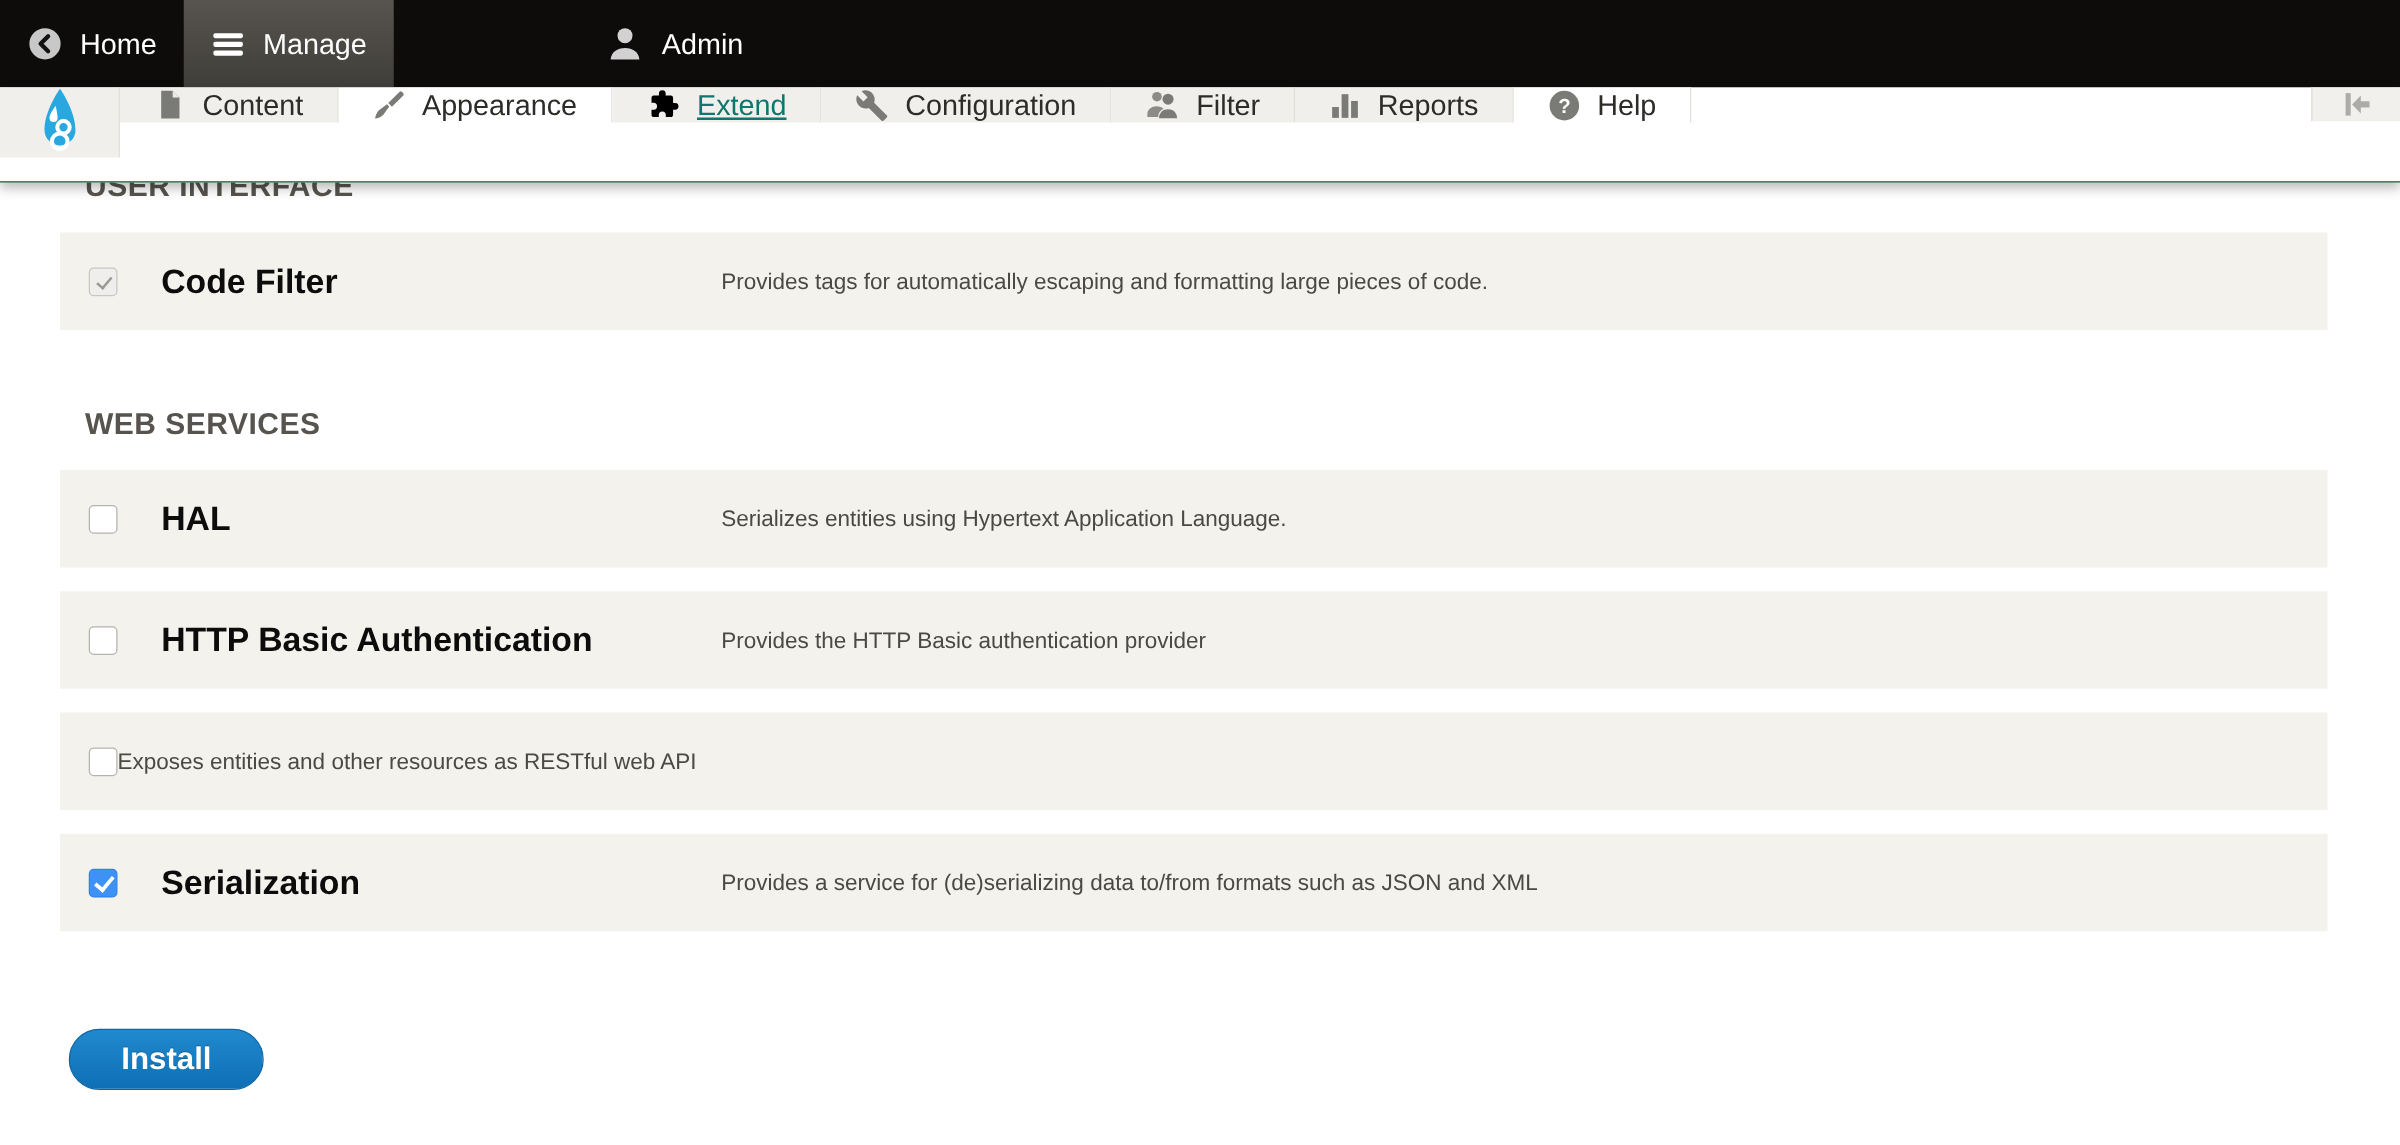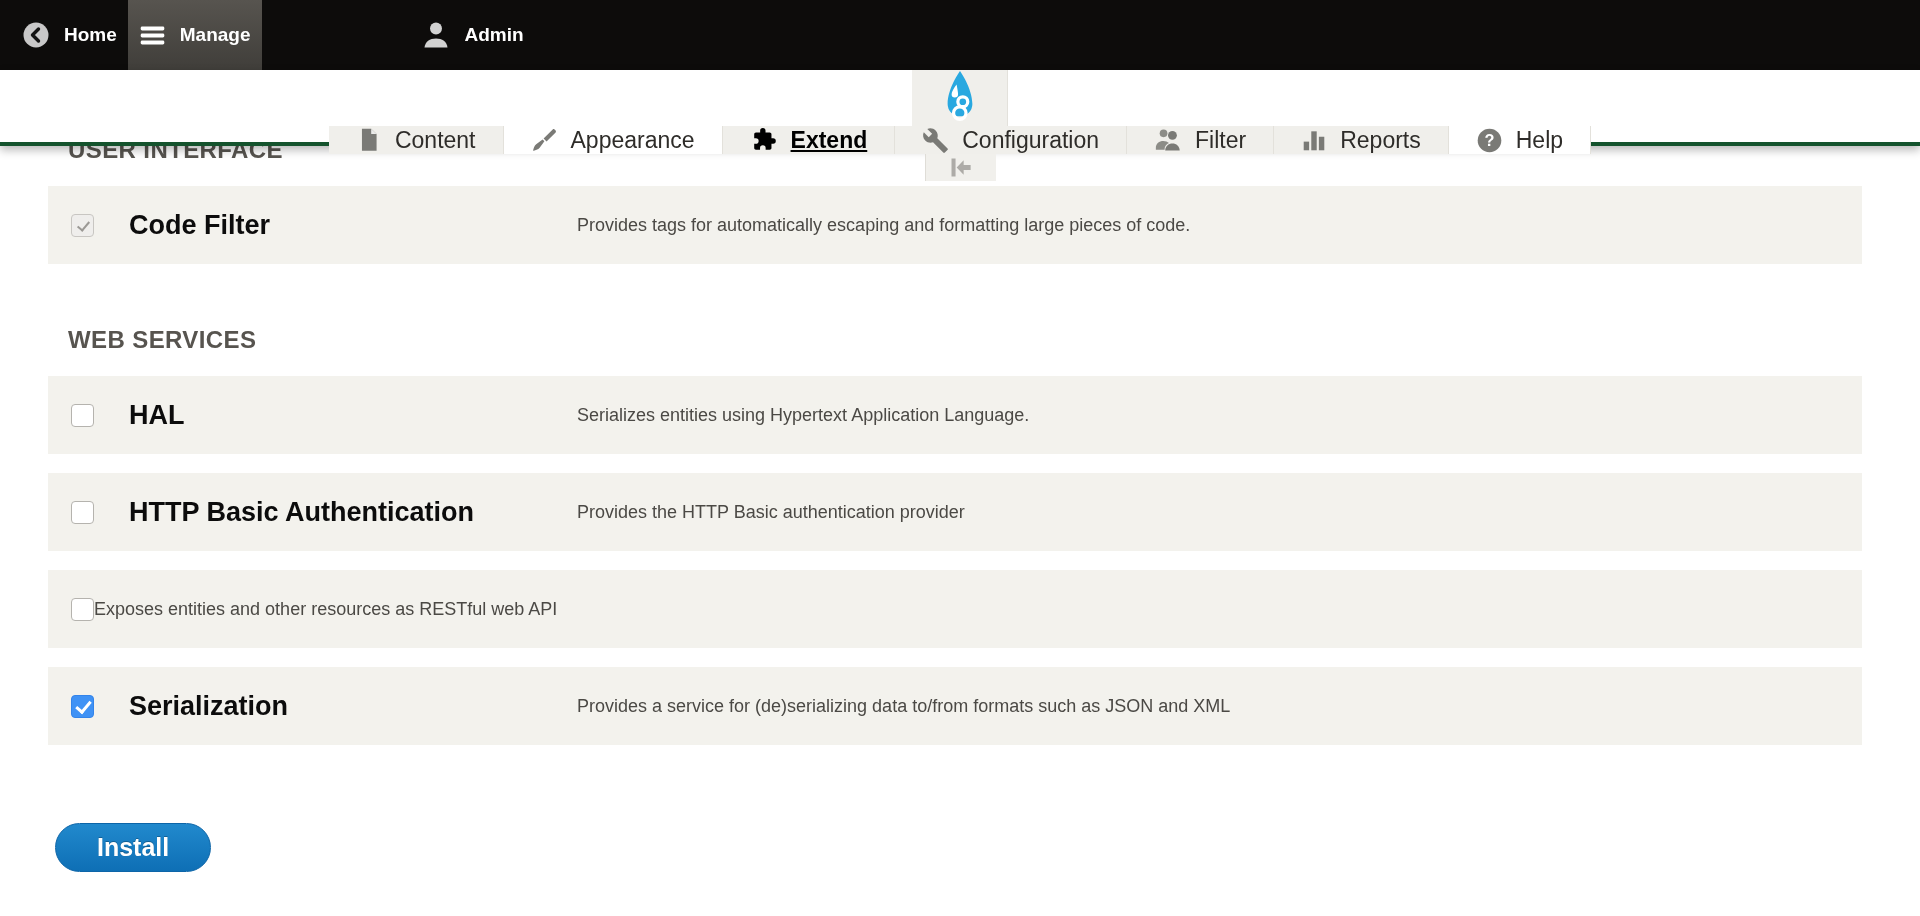--- a/index.html
+++ b/index.html
@@ -4,40 +4,40 @@
 <style>
   * { box-sizing: border-box; }
   html,body { margin:0; padding:0; }
   body {
     width:1920px; height:916px; background:#fff; overflow:hidden;
     font-family:"Liberation Sans", sans-serif;
   }
 
   
   .admin-bar { height:70px; background:#0d0c0b; display:flex; align-items:stretch; }
-  .ab-item { display:flex; align-items:center; gap:14px; padding:0 11px;
-             color:#fff; font-size:19px; font-weight:bold; cursor:pointer; }
+  .ab-item { display:flex; align-items:center; gap:14px; padding:0 22px;
+             color:#fff; font-size:23px; font-weight:normal; cursor:pointer; }
   .ab-item[data-name="admin-bar-item-home"]   { padding-left:22px; }
   .ab-item[data-name="admin-bar-item-admin"]  { margin-left:148px; }
   .ab-item.active { background:linear-gradient(#57544f,#403e3a); }
   .ab-icon { display:flex; }
 
   
-  .toolbar { height:76px; background:#fff; display:flex; align-items:center;
-             position:relative; z-index:5; border-bottom:4px solid #14532d;
-             box-shadow:0 4px 9px rgba(0,0,0,0.28);flex-direction:column; }
+  .toolbar { height:76px; background:#fff; display:flex; align-items:flex-start;
+             position:relative; z-index:5; border-bottom:1px solid #14532d;
+             box-shadow:0 4px 9px rgba(0,0,0,0.28); }
   .logo-cell { width:96px; flex:none; background:#f0efeb; border-right:1px solid #e3e1db;
                display:flex; align-items:center; justify-content:center; cursor:pointer; }
   .tab { display:flex; align-items:center; gap:13px; padding:0 27px;
          background:#f0efeb; border-right:1px solid #e3e1db;
          font-size:23px; color:#2e2c29; cursor:pointer; white-space:nowrap; }
   .tab.white { background:#fff; }
   .tab .tab-icon { color:#7a7a76; display:flex; }
   .tab.active .tab-icon { color:#000; }
-  .tab.active .tab-label { font-weight:bold; text-decoration:underline; color:#000000; }
+  .tab.active .tab-label { font-weight:normal; text-decoration:underline; color:#0f766e; }
   .toolbar-spacer { flex:1; background:#fff; }
   .toggle-cell { width:71px; flex:none; background:#f1f0ec; border-left:1px solid #dfddd7;
                  display:flex; align-items:center; justify-content:center; cursor:pointer; }
 
   
   .content { position:relative; z-index:1; }
   .module-section { margin:0 58px 0 48px; }
   .section-title { font-size:24px; line-height:20px; font-weight:bold; color:#57544f;
                    letter-spacing:.4px; margin:66px 0 26px 20px; }
   .module-section:first-child .section-title { margin-top:-6px; }

